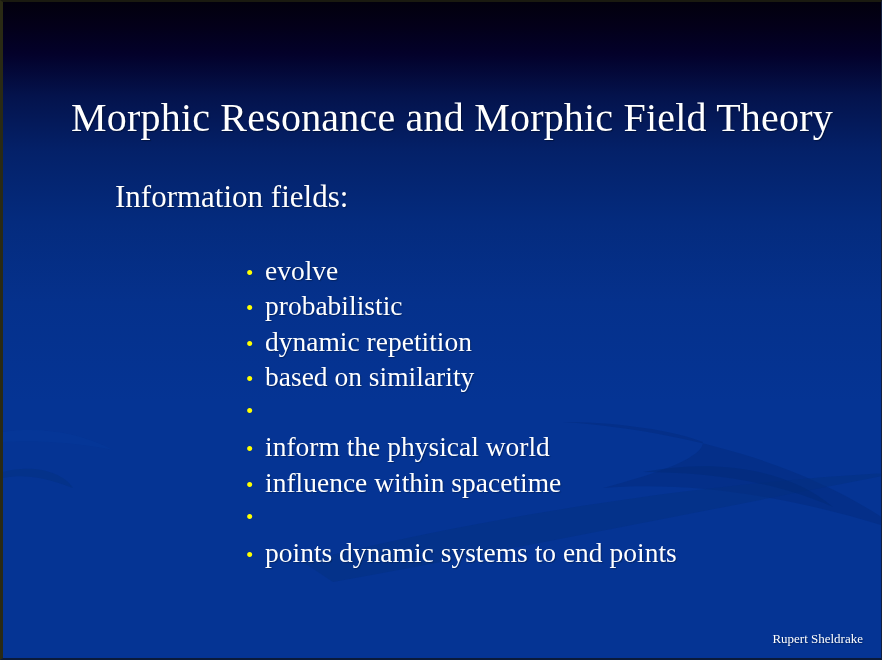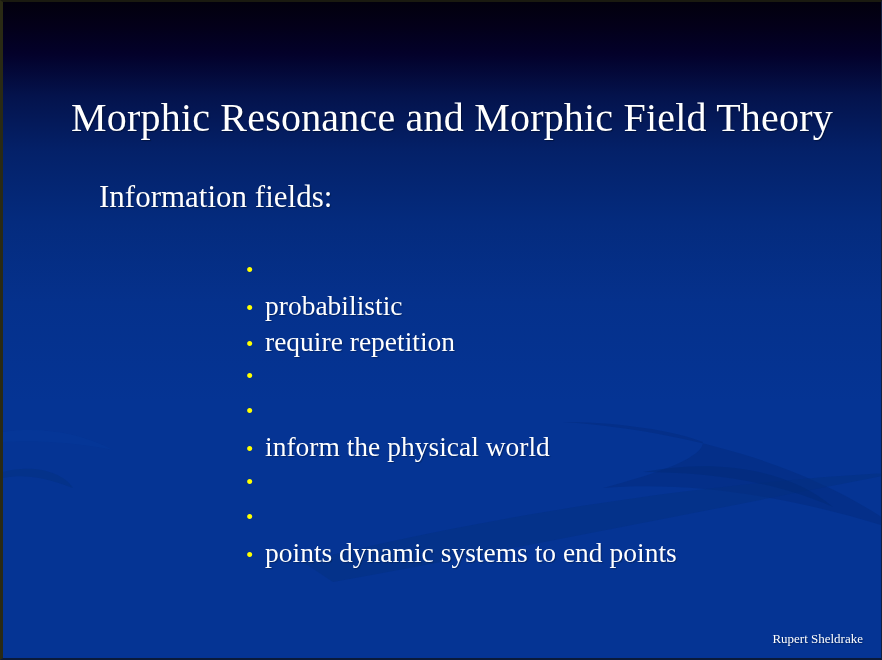--- a/index.html
+++ b/index.html
@@ -50,21 +50,21 @@
     top: 92px;
     font-size: 40px;
     line-height: 48px;
     color: #ffffff;
     letter-spacing: 0.2px;
     white-space: nowrap;
     text-shadow: 1px 1px 1px rgba(0,0,0,0.35);
   }
   .subtitle {
     position: absolute;
-    left: 96px;
+    left: 112px;
     top: 176px;
     font-size: 31px;
     line-height: 38px;
     color: #ffffff;
     white-space: nowrap;
     text-shadow: 1px 1px 1px rgba(0,0,0,0.3);
   }
   .bullet-list {
     position: absolute;
     left: 243px;
@@ -129,41 +129,44 @@
     </svg>
   </div>
 
   <div class="title">Morphic Resonance and Morphic Field Theory</div>
 
   <div class="subtitle">Information fields:</div>
 
   <ul class="bullet-list">
     <li class="bullet-item">
       <span class="bullet-dot">•</span>
+      <span class="bullet-text">evolve</span>
     </li>
     <li class="bullet-item">
       <span class="bullet-dot">•</span>
       <span class="bullet-text">probabilistic</span>
     </li>
     <li class="bullet-item">
       <span class="bullet-dot">•</span>
-      <span class="bullet-text">require repetition</span>
+      <span class="bullet-text">dynamic repetition</span>
     </li>
     <li class="bullet-item">
       <span class="bullet-dot">•</span>
+      <span class="bullet-text">based on similarity</span>
     </li>
     <li class="bullet-item">
       <span class="bullet-dot">•</span>
     </li>
     <li class="bullet-item">
       <span class="bullet-dot">•</span>
       <span class="bullet-text">inform the physical world</span>
     </li>
     <li class="bullet-item">
       <span class="bullet-dot">•</span>
+      <span class="bullet-text">influence within spacetime</span>
     </li>
     <li class="bullet-item">
       <span class="bullet-dot">•</span>
     </li>
     <li class="bullet-item">
       <span class="bullet-dot">•</span>
       <span class="bullet-text">points dynamic systems to end points</span>
     </li>
   </ul>
 

